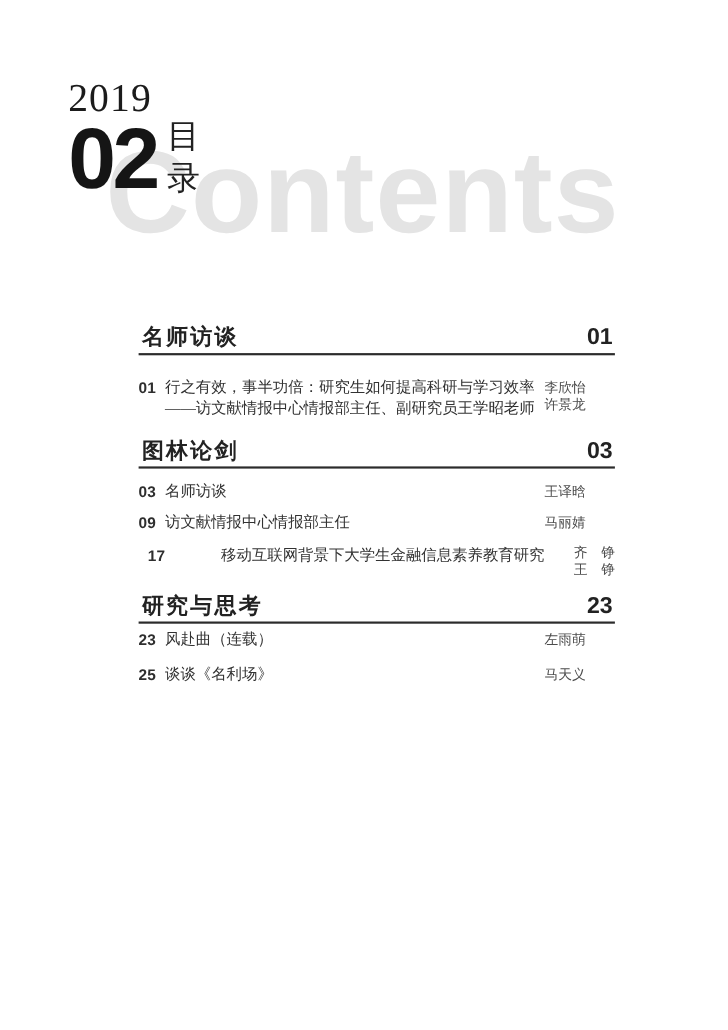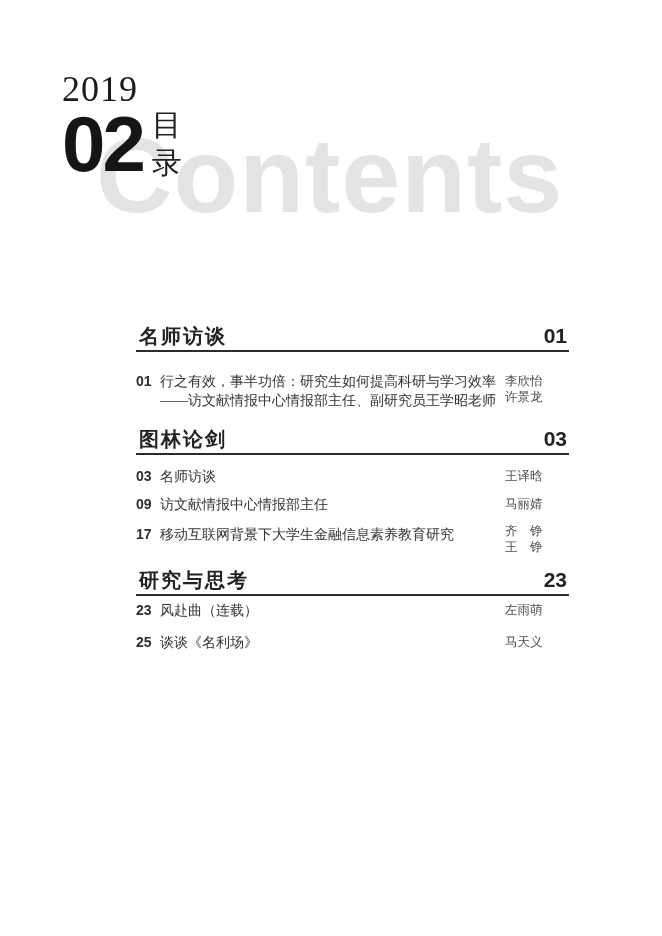--- a/index.html
+++ b/index.html
@@ -46,21 +46,21 @@
   }
   .mulu {
     display:flex; flex-direction:column;
     margin-left:9px; margin-top:-2px;
     font-family:"Liberation Serif", serif;
     font-size:30px; line-height:38px;
     color:#222222;
   }
 
   
-  .toc { position:absolute; left:136px; top:296px; width:433px; z-index:2;margin-top:29px; }
+  .toc { position:absolute; left:126px; top:296px; width:433px; z-index:2; }
 
   .section-header {
     display:flex; justify-content:space-between; align-items:flex-end;
     border-bottom:2px solid #2b2b2b;
     padding-bottom:3px;
   }
   .section-title {
     font-size:20px; line-height:22px;
     font-weight:bold;
     letter-spacing:2px;
@@ -92,21 +92,21 @@
   .item-authors {
     flex:none; width:64px;
     font-family:"Liberation Serif", serif;
     font-size:12.5px; line-height:16px;
     color:#4c4c4c;
     padding-top:1px;
   }
   .item-authors span { display:block; }
 
   
-  .mt5{margin-top:5px;} .mt9{margin-top:9px;} .mt11{margin-top:11px;}
+  .mt5{margin-top:5px;} .mt9{margin-top:9px;} .mt11{margin-top:11px;text-align:right;}
   .mt12{margin-top:12px;} .mt13{margin-top:13px;} .mt14{margin-top:14px;}
   .mt18{margin-top:18px;} .mt20{margin-top:20px;}
 </style>
 </head>
 <body>
 
 <div class="page">
 
   <div class="watermark">Contents</div>
 

